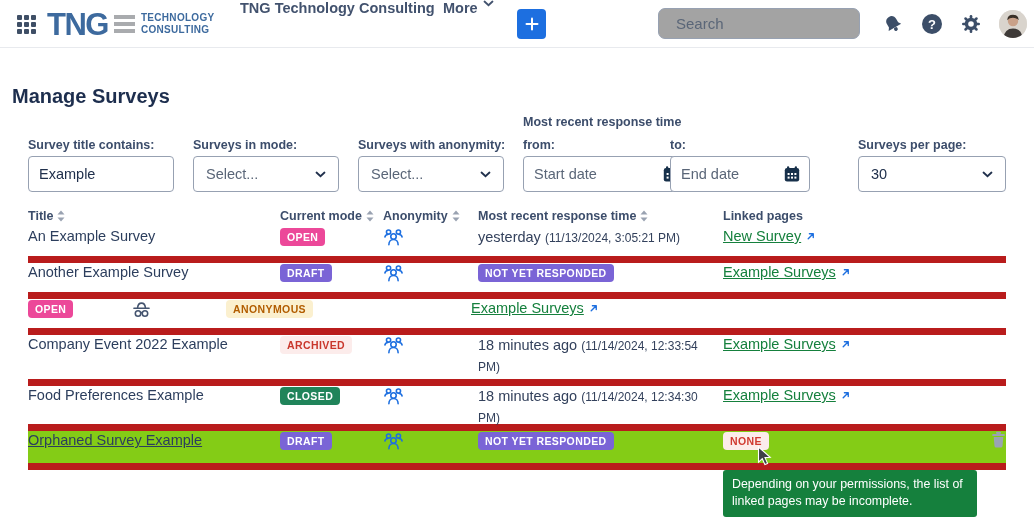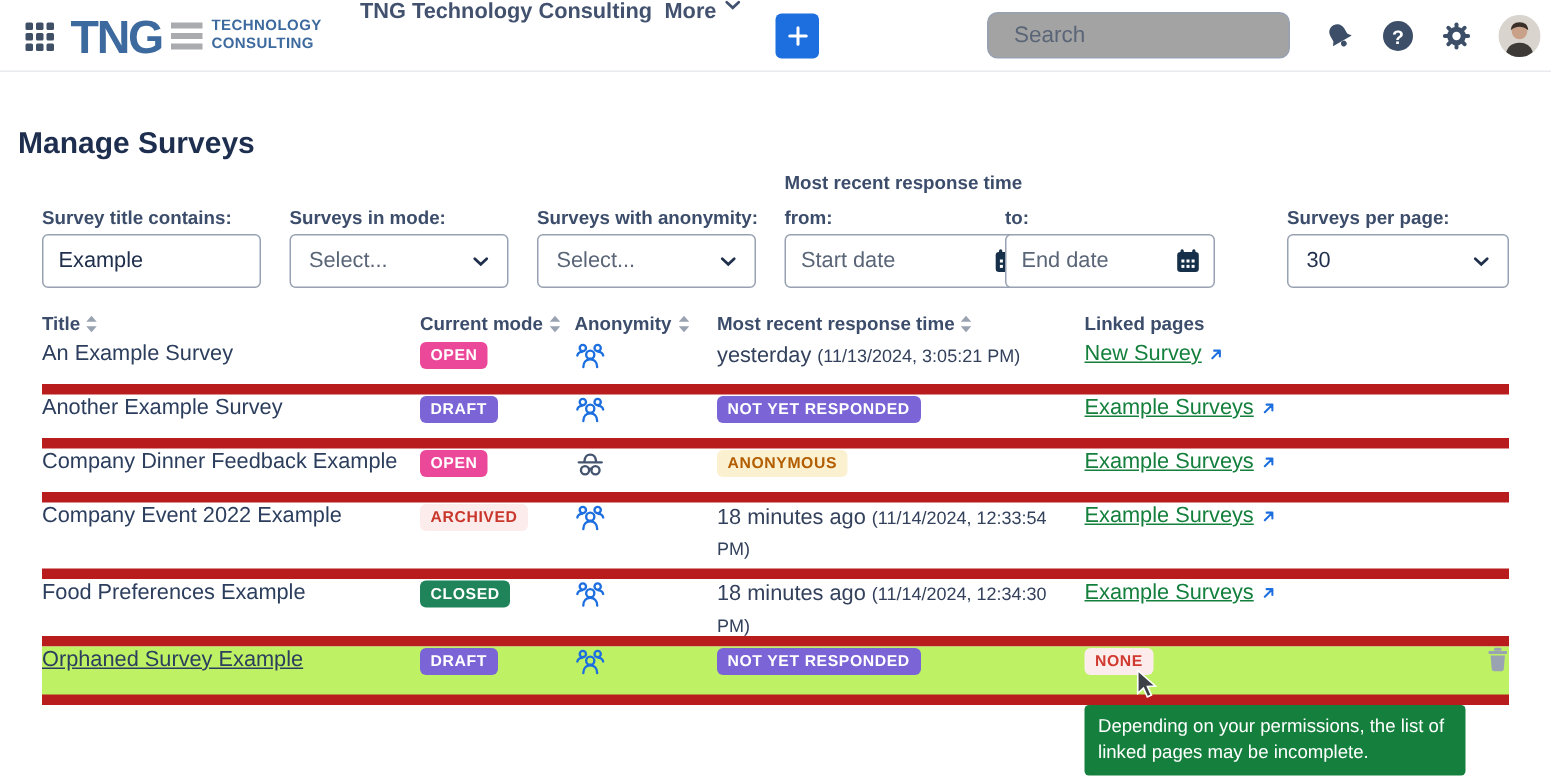--- a/index.html
+++ b/index.html
@@ -41,21 +41,21 @@
   .cal-icon { position:absolute; right:9px; top:9px; cursor:pointer; }
 
   
   #tbl { position:absolute; left:28px; top:204px; width:978px; }
   .thead { display:flex; align-items:center; height:23px; }
   .th { font-size:12.5px; font-weight:bold; color:#3c4d6b; display:flex; align-items:center; gap:4px; cursor:pointer; }
   .c1 { width:252px; } .c2 { width:100px; } .c3 { width:98px; padding-left:3px; }
   .c4 { width:245px; } .c5 { flex:1; } .c6 { width:38px; display:flex; justify-content:flex-end; }
   .trow { display:flex; align-items:flex-start; border-bottom:7px solid #b91c1c; }
   .h36 { height:36px; } .h51 { height:51px; } .h45 { height:45px; } .h39 { height:39px; }
-  .trow.hovered { background:#bef264; }
+  .trow.hovered { background:#84cc16; }
   .row-title { font-size:14.5px; color:#2c3e5d; cursor:pointer; }
   .hovered .row-title { text-decoration:underline; }
   .badge { display:inline-block; font-size:10.5px; font-weight:bold; padding:3px 7px; border-radius:4px; letter-spacing:.4px; }
   .badge-open { background:#ec4899; color:#fff; }
   .badge-draft, .badge-nyr { background:#7a64d6; color:#fff; }
   .badge-archived { background:#fceceb; color:#c9372c; }
   .badge-closed { background:#20845a; color:#fff; }
   .badge-anon { background:#fbf0cf; color:#b25d00; }
   .badge-none { background:#fceceb; color:#d03a31; }
   .resp { width:222px; font-size:14.5px; color:#33415c; line-height:1.45; }
@@ -302,21 +302,20 @@
     <div class="c5"><span class="linkwrap">
           <span class="pagelink">Example Surveys</span>
           <svg width="11" height="11" viewBox="0 0 12 12">
             <path d="M3.5 8.5 L9 3 M4.8 3 H9 V7.2" fill="none" stroke="#1d6fe0" stroke-width="1.5" stroke-linecap="round" stroke-linejoin="round"></path>
           </svg>
         </span></div>
     <div class="c6"></div>
   </div>
 
   <div class="trow h36">
-    <div class="c1"><span class="row-title">Company Dinner Feedback Example</span></div>
     <div class="c2"><span class="badge badge-open">OPEN</span></div>
     <div class="c3 anon-cell">
       <svg width="21" height="21" viewBox="0 0 20 20">
         <g fill="none" stroke="#44546f" stroke-width="1.5" stroke-linecap="round">
           <path d="M6.3 8.2 C6.6 5 7.6 3.9 10 3.9 s3.4 1.1 3.7 4.3"></path>
           <line x1="2.8" y1="8.8" x2="17.2" y2="8.8"></line>
           <circle cx="6.7" cy="13.8" r="2.6"></circle>
             <circle cx="13.3" cy="13.8" r="2.6"></circle>
           <path d="M9.2 13.2 q.8 -.6 1.6 0"></path>
         </g>

